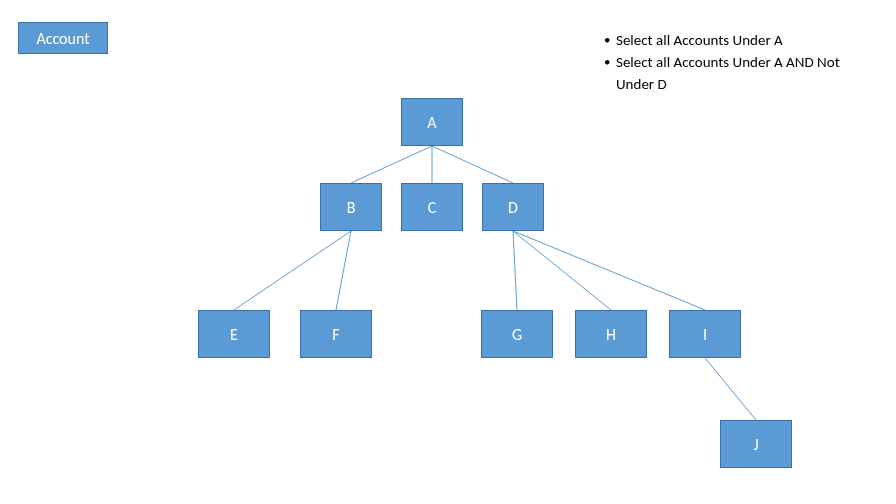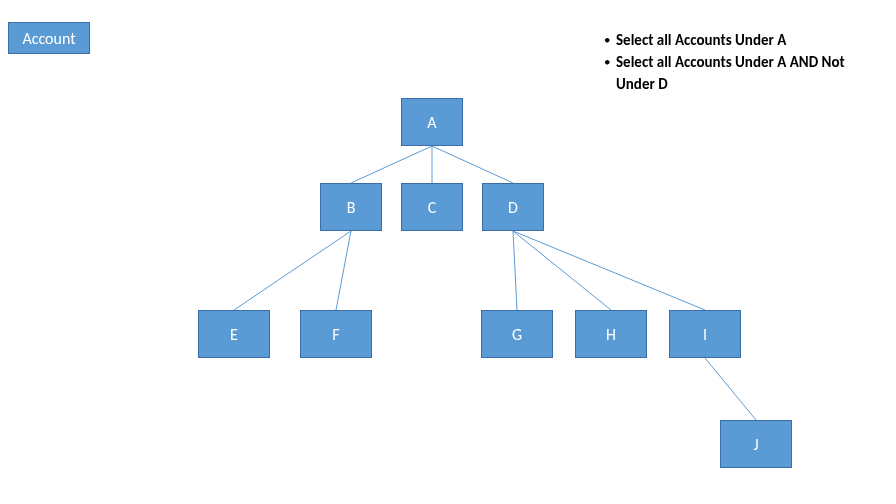--- a/index.html
+++ b/index.html
@@ -11,39 +11,39 @@
     align-items: center;
     justify-content: center;
     color: #ffffff;
     font-size: 16px;
     border: 1px solid #3a6ea5;
   }
   svg.wires { position: absolute; left: 0; top: 0; width: 896px; height: 504px; pointer-events: none; }
   .bullet-list { position: absolute; font-size: 15px; color: #000000; line-height: 1.45; }
   .bullet-row { display: flex; align-items: flex-start; }
   .bullet-dot { width: 12px; flex: 0 0 12px; text-align: left; font-size: 13px; padding-top: 1px; }
-  .bullet-text { white-space: pre-line; font-weight: bold; }
+  .bullet-text { white-space: pre-line; }
 </style>
 </head>
 <body>
 <div class="canvas">
 
 <svg class="wires">
       <line x1="432" y1="146" x2="351" y2="183" stroke="#5b9bd5" stroke-width="1"></line>
       <line x1="432" y1="146" x2="432" y2="183" stroke="#5b9bd5" stroke-width="1"></line>
       <line x1="432" y1="146" x2="513" y2="183" stroke="#5b9bd5" stroke-width="1"></line>
       <line x1="351" y1="231" x2="234" y2="310" stroke="#5b9bd5" stroke-width="1"></line>
       <line x1="351" y1="231" x2="336" y2="310" stroke="#5b9bd5" stroke-width="1"></line>
       <line x1="513" y1="231" x2="517" y2="310" stroke="#5b9bd5" stroke-width="1"></line>
       <line x1="513" y1="231" x2="611" y2="310" stroke="#5b9bd5" stroke-width="1"></line>
       <line x1="513" y1="231" x2="705" y2="310" stroke="#5b9bd5" stroke-width="1"></line>
       <line x1="705" y1="358" x2="756" y2="420" stroke="#5b9bd5" stroke-width="1"></line>
     </svg>
 
-<div class="node" style="left: 8px; top: 22px; width: 82px; height: 32px; background: rgb(91, 155, 213); border-color: rgb(58, 110, 165);">
+<div class="node" style="left: 18px; top: 22px; width: 90px; height: 32px; background: rgb(91, 155, 213); border-color: rgb(58, 110, 165);">
   <span>Account</span>
 </div>
 
 <div class="bullet-list" style="left: 604px; top: 30px;">
   <div class="bullet-row">
     <span class="bullet-dot">•</span>
     <span class="bullet-text">Select all Accounts Under A</span>
   </div>
   <div class="bullet-row">
     <span class="bullet-dot">•</span>

